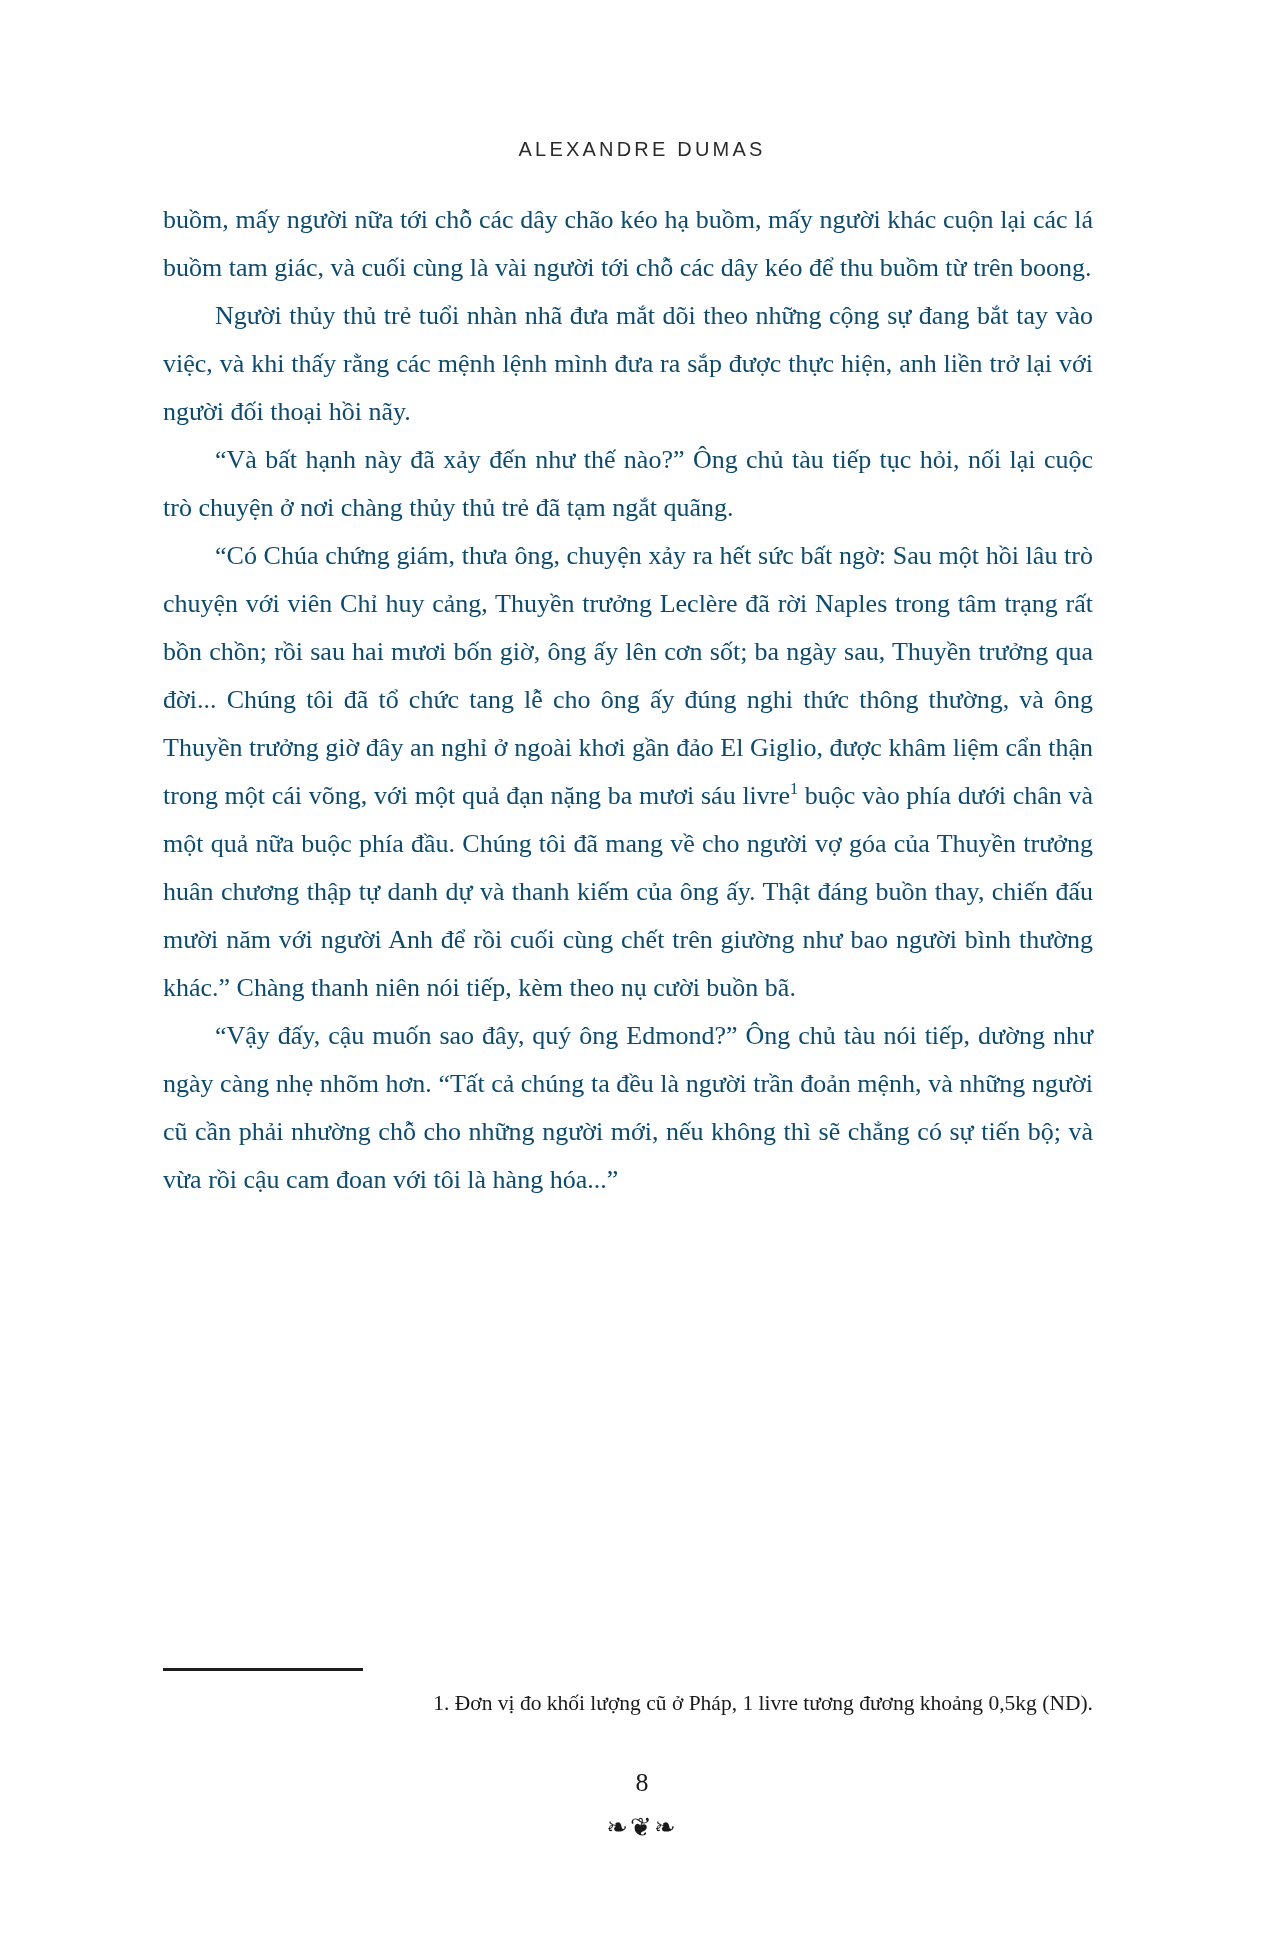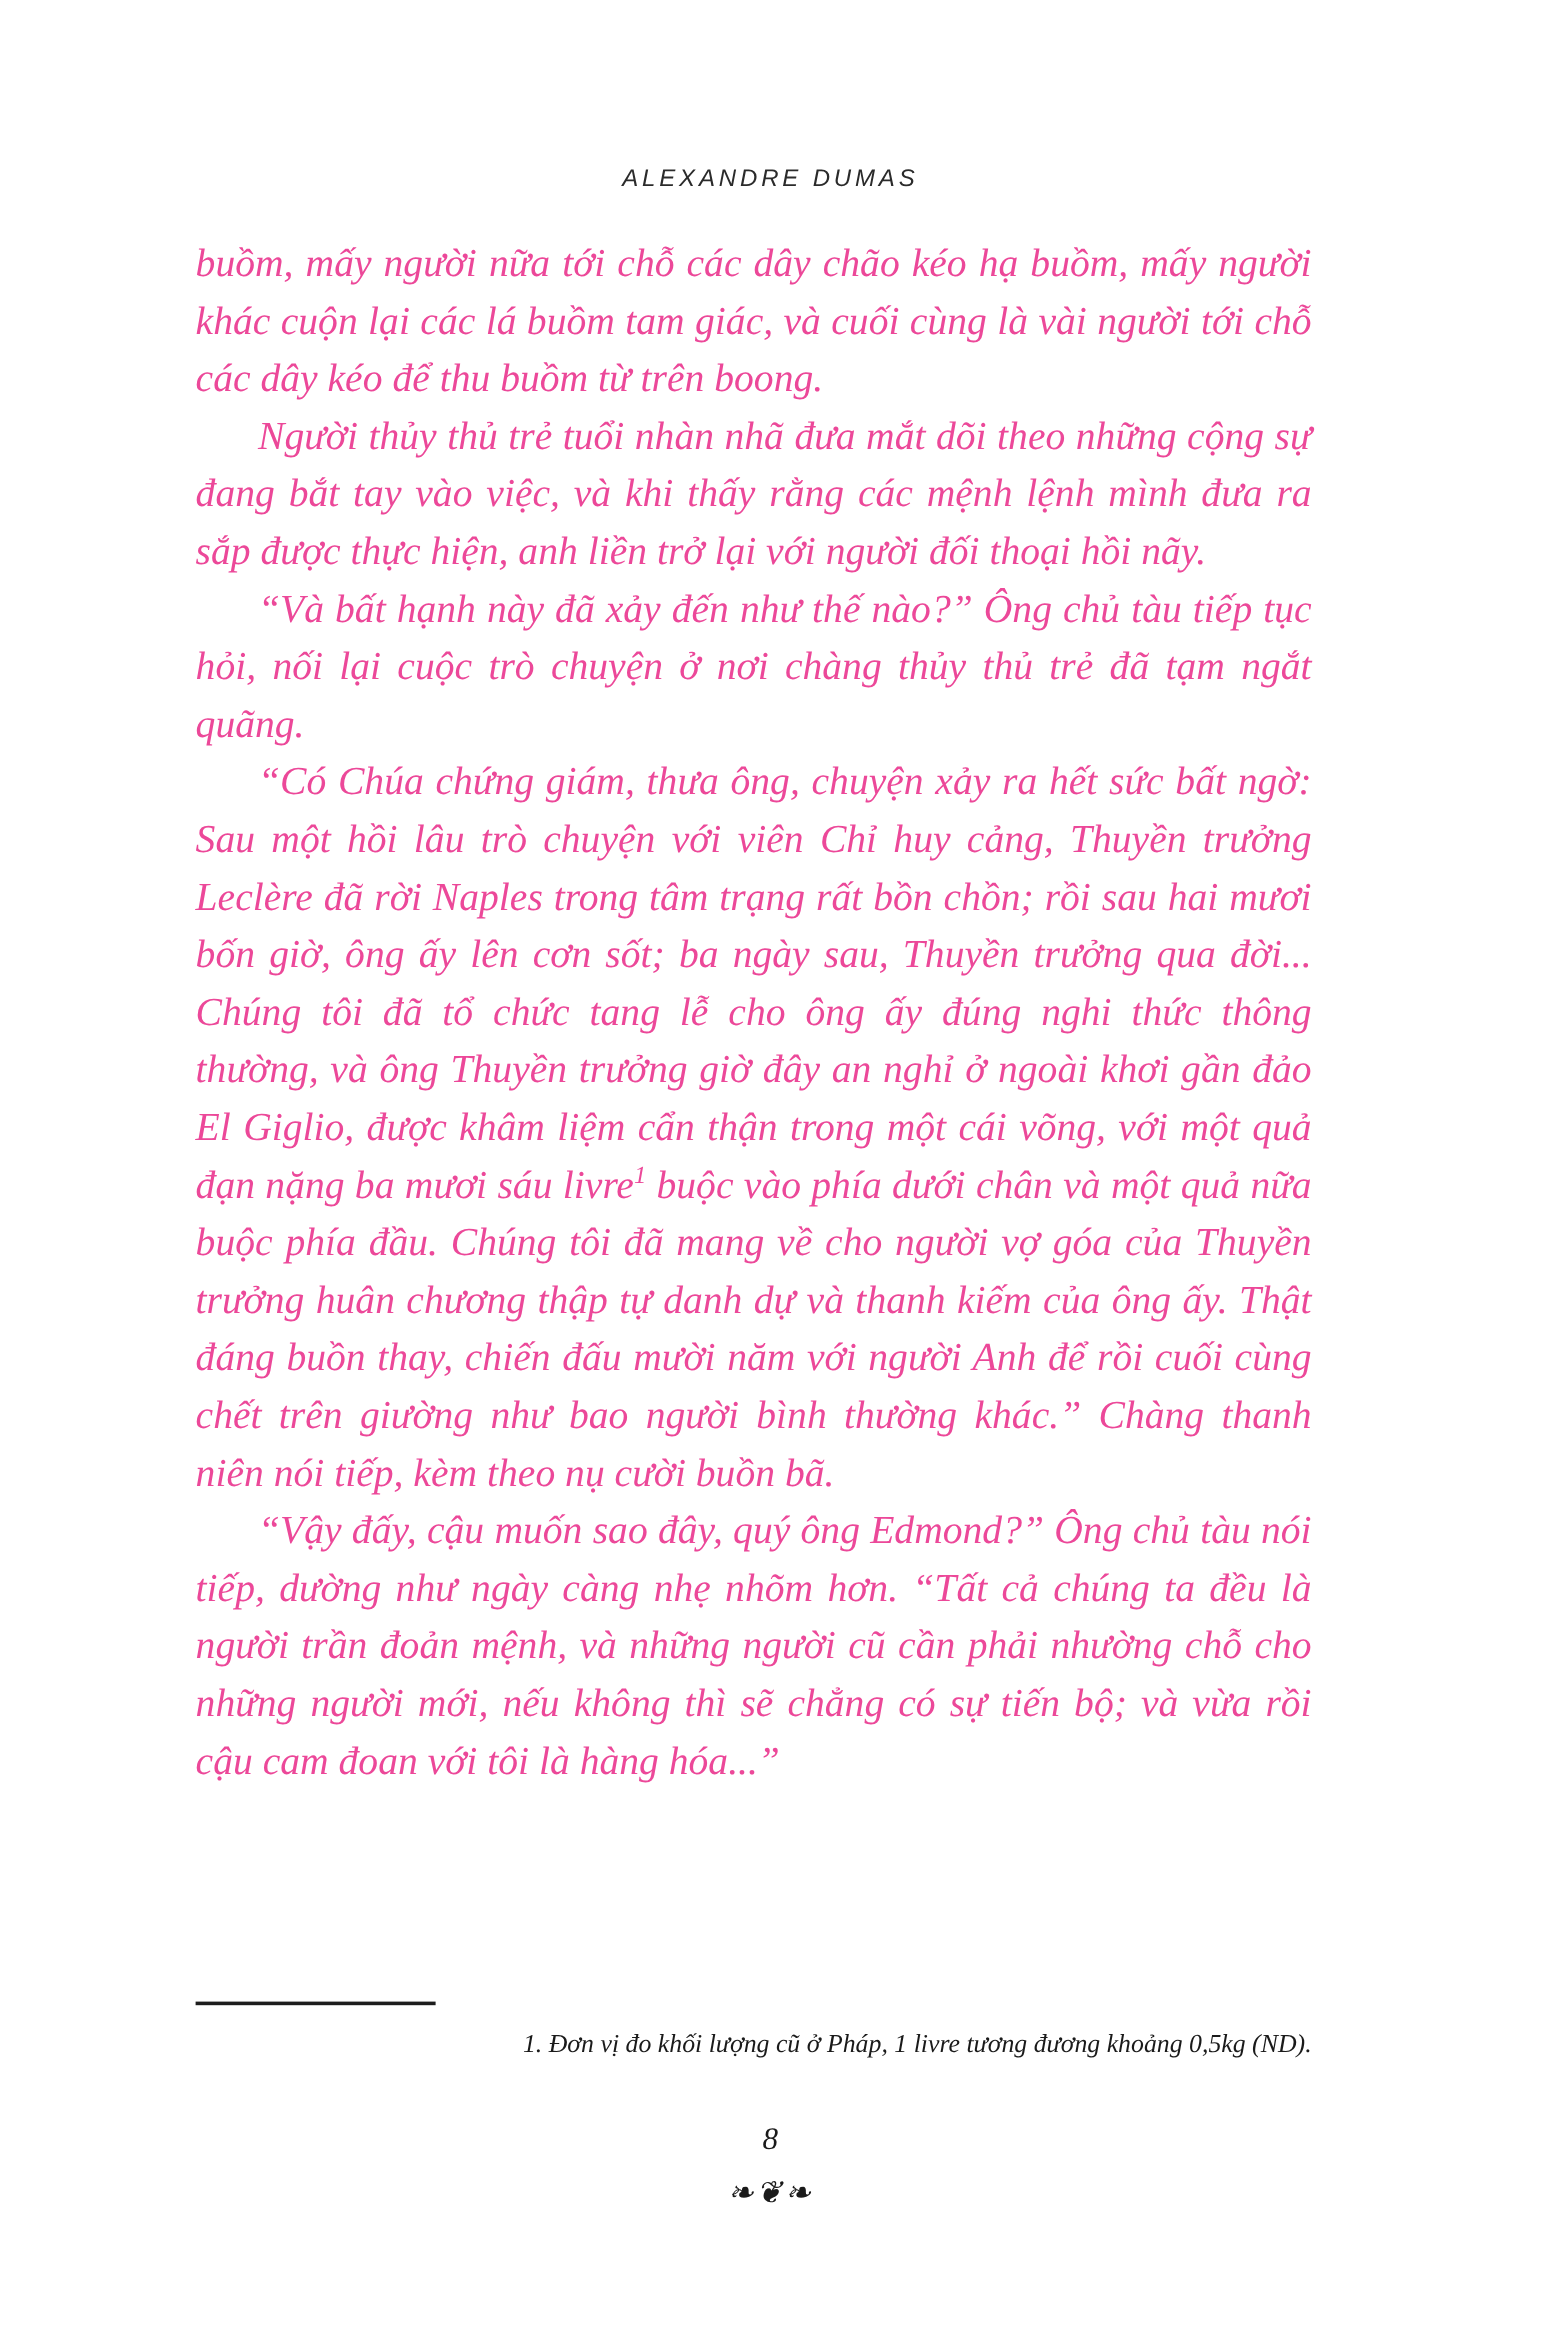--- a/index.html
+++ b/index.html
@@ -10,21 +10,20 @@
   .page {
     position: relative;
     width: 1284px;
     height: 1938px;
     background: #ffffff;
     margin: 0 auto;
     box-sizing: border-box;
     font-family: "Liberation Serif", serif;
     color: #141414;
     overflow: hidden;
-    font-style: italic;
   }
   .running-head {
     position: absolute;
     top: 138px;
     left: 0;
     right: 0;
     text-align: center;
     font-family: "Liberation Sans", sans-serif;
     font-size: 20px;
     letter-spacing: 3.2px;
@@ -32,25 +31,25 @@
     font-weight: 400;
   }
   .body-block {
     position: absolute;
     top: 196px;
     left: 163px;
     width: 930px;
   }
   .body-block p {
     margin: 0;
-    font-size: 33px;
+    font-size: 26px;
     line-height: 48px;
     text-align: justify;
     text-justify: inter-word;
-    color: #ec4899;
+    color: #0c4a6e;
     hyphens: none;
   }
   .body-block p.indent {
     text-indent: 52px;
   }
   .footnote-area {
     position: absolute;
     top: 1668px;
     left: 163px;
     width: 930px;

